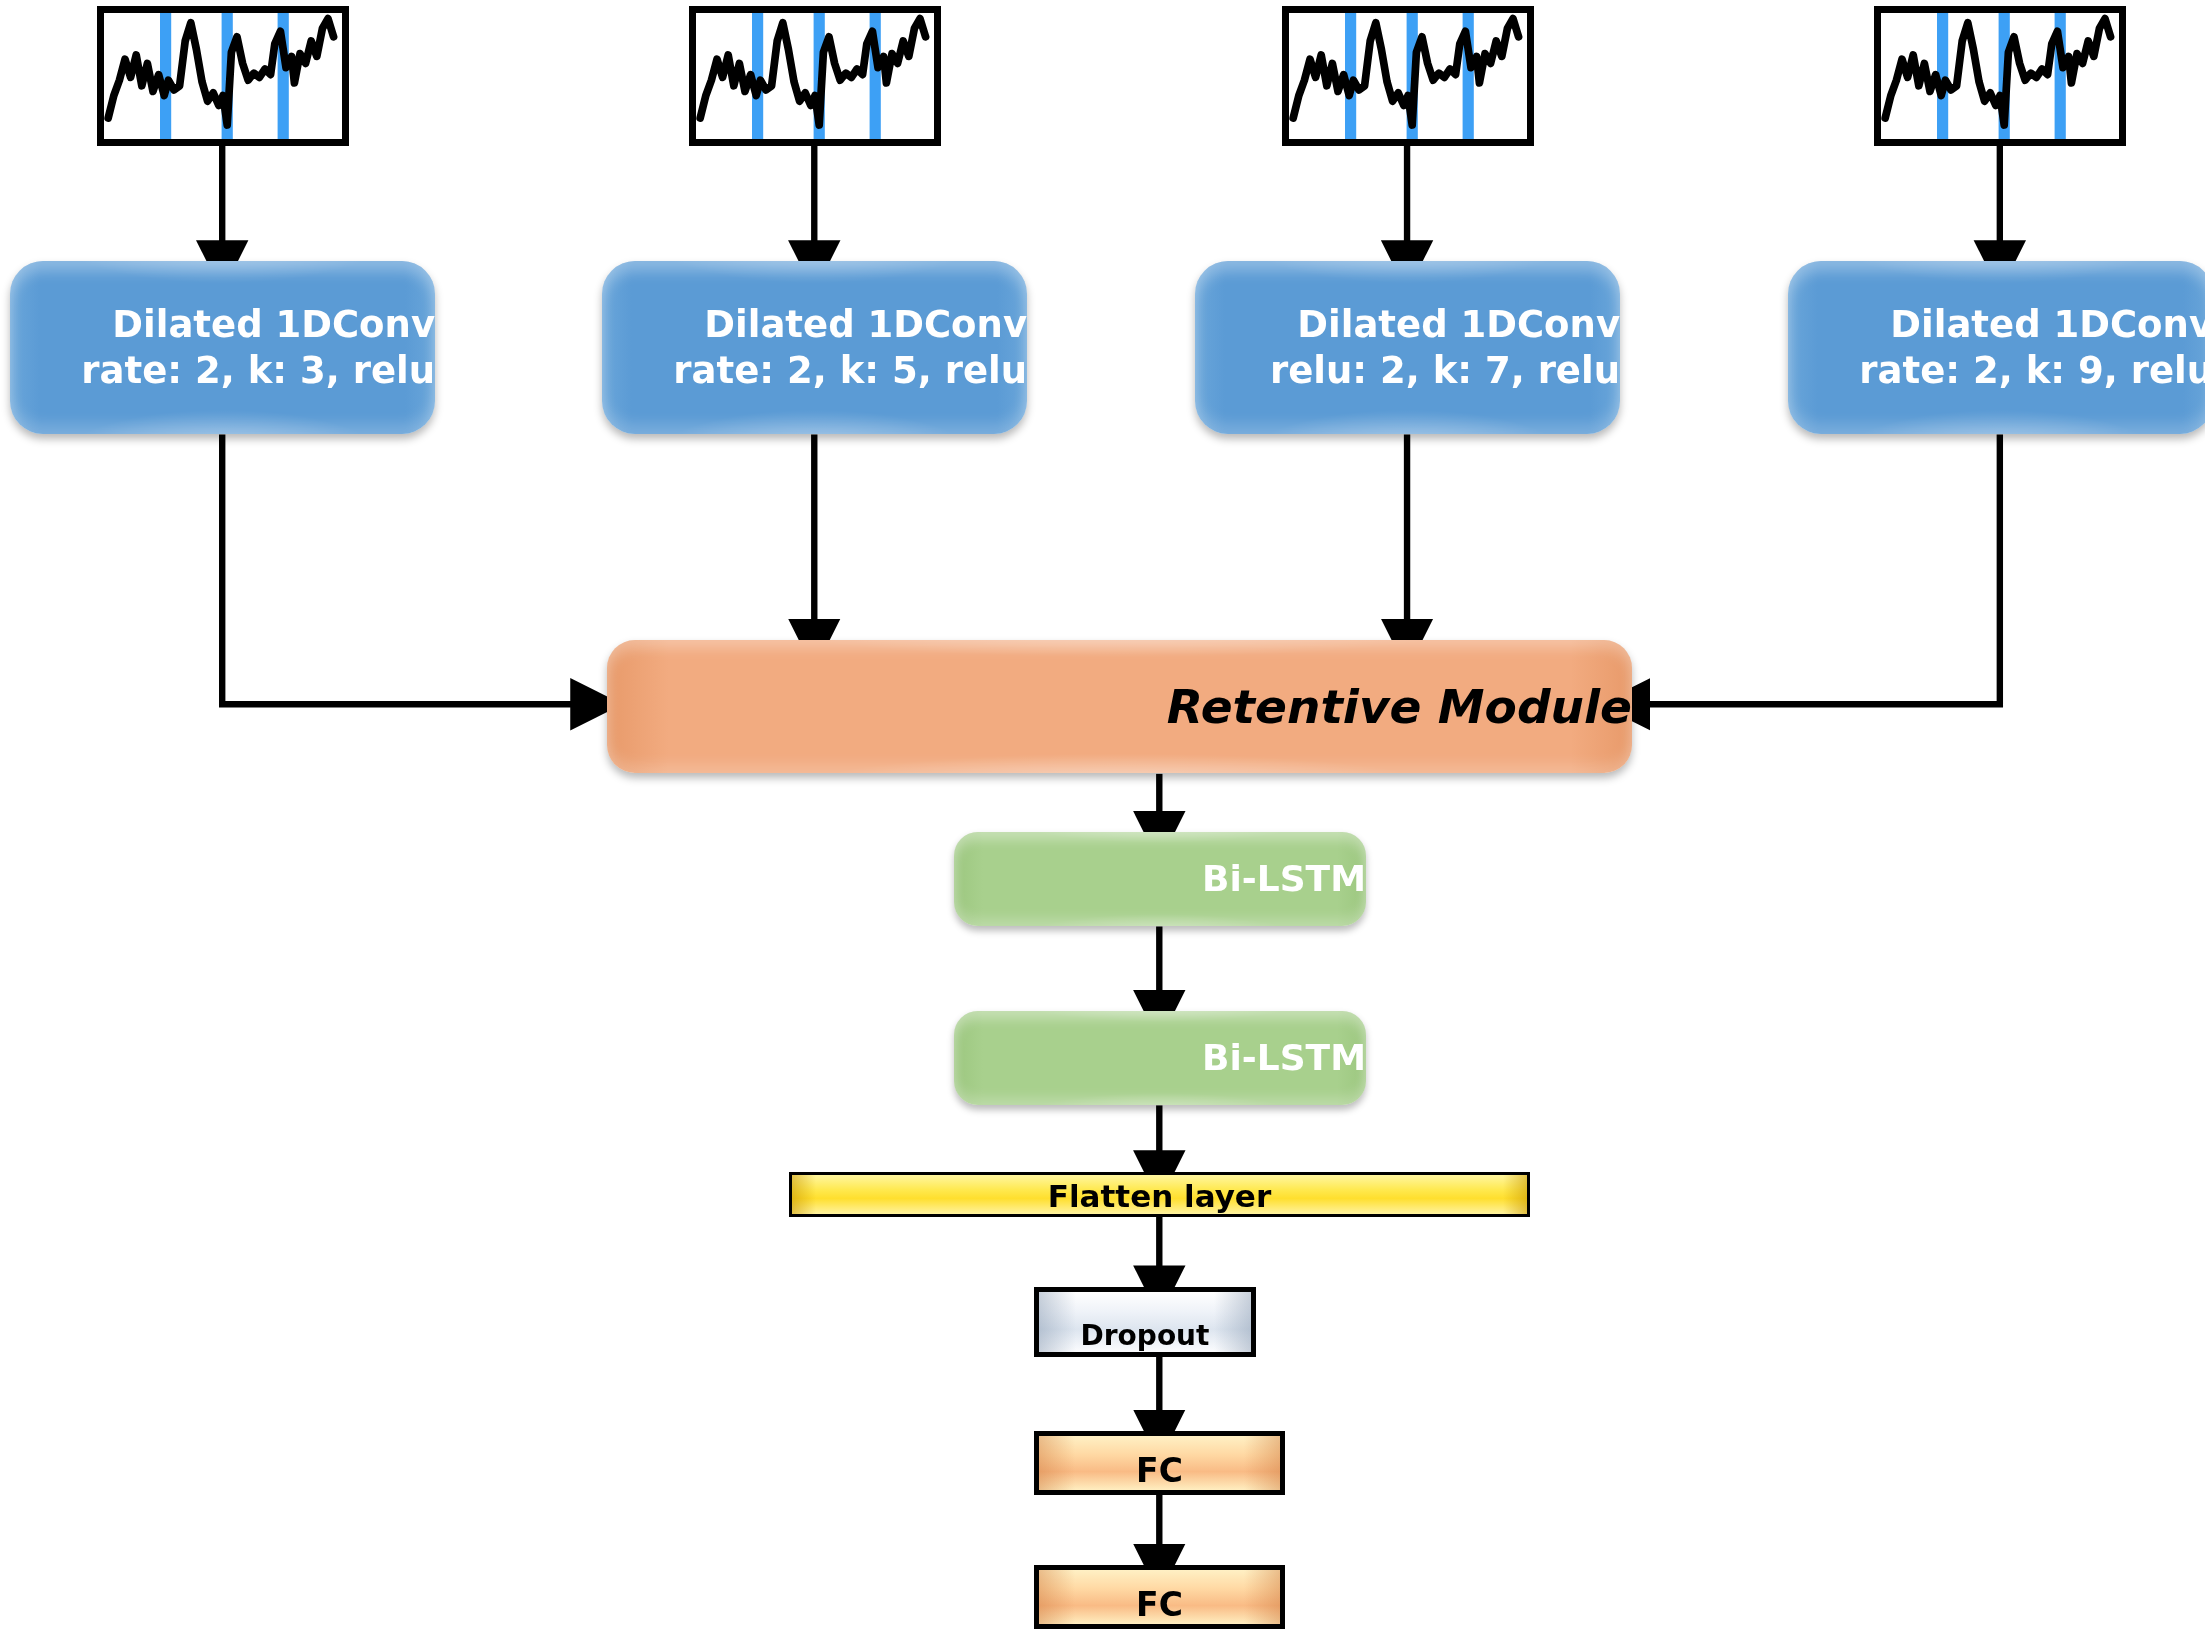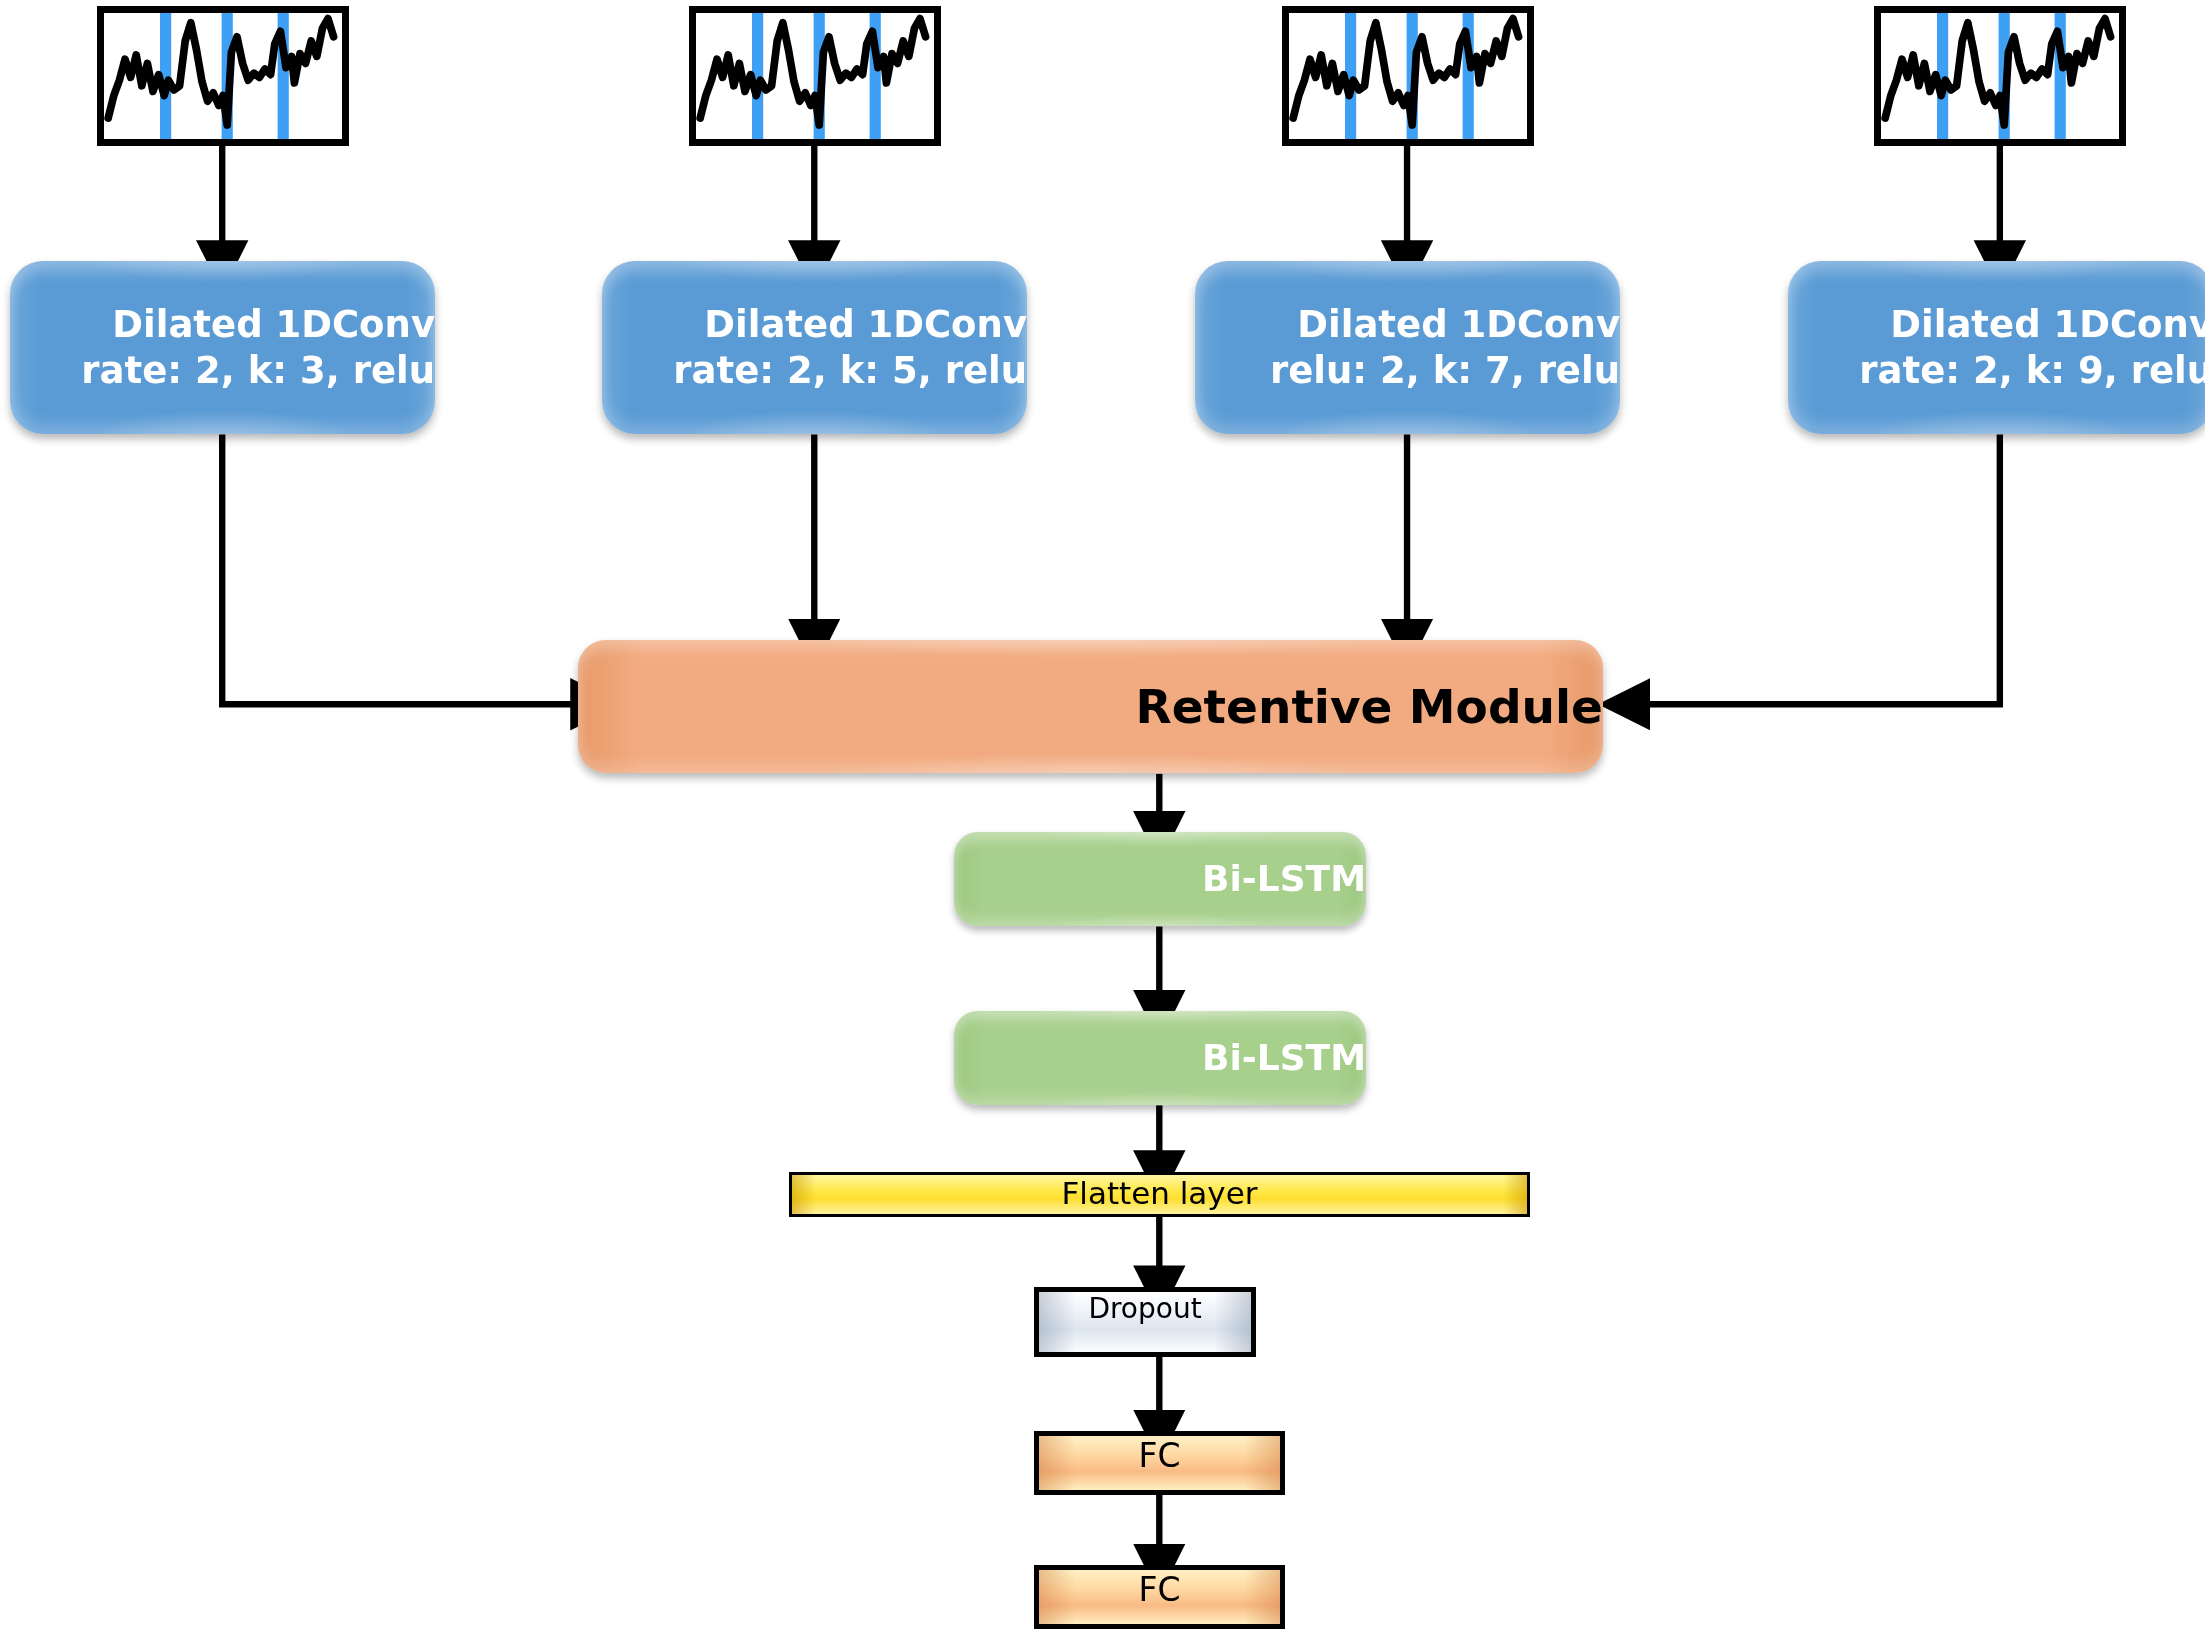--- a/index.html
+++ b/index.html
@@ -41,22 +41,22 @@
   .lstm{width:412px;height:94px;font-size:36px;border-radius:24px;
         background:
           radial-gradient(ellipse 55% 40% at 50% 112%, rgba(255,255,255,.42) 0%, rgba(255,255,255,0) 62%),
           radial-gradient(ellipse 58% 38% at 50% -12%, rgba(255,255,255,.38) 0%, rgba(255,255,255,0) 62%),
           linear-gradient(90deg,#9cc77f 0%, #a8d08d 7%, #a8d08d 93%, #9cc77f 100%);
         box-shadow:0 4.3px 7.8px rgba(0,0,0,.26),
                    inset 0 7.8px 11.4px rgba(255,255,255,.34),
                    inset 0 -7.8px 11.4px rgba(255,255,255,.22);}
 
   
-  .bev{position:absolute;box-sizing:border-box;display:flex;align-items:flex-start;
-       justify-content:center;font-weight:normal;color:#000;border:4.3px solid #000;}
+  .bev{position:absolute;box-sizing:border-box;display:flex;align-items:flex-end;
+       justify-content:center;font-weight:bold;color:#000;border:4.3px solid #000;}
   .bev .cap{position:relative;z-index:3;}
   .bev::before,.bev::after{content:"";position:absolute;z-index:1;}
 
   .flatten{width:741px;height:45px;font-size:31px;border-width:3.6px;
            background:linear-gradient(180deg,#fff6a0 0%,#ffe94f 38%,#ffdf2e 60%,#fff3a0 100%);}
   .flatten::before{left:0;top:0;bottom:0;width:24px;
            background:linear-gradient(90deg,rgba(200,150,0,.55),rgba(255,255,255,0));}
   .flatten::after{right:0;top:0;bottom:0;width:24px;
            background:linear-gradient(270deg,rgba(200,150,0,.55),rgba(255,255,255,0));}
 
@@ -160,21 +160,21 @@
   </div>
   <div class="rb conv" style="left:1195px;top:261px;">
     <span class="l1">Dilated 1DConv</span>
     <span class="l2">relu: 2, k: 7, relu</span>
   </div>
   <div class="rb conv" style="left:1788px;top:261px;">
     <span class="l1">Dilated 1DConv</span>
     <span class="l2">rate: 2, k: 9, relu</span>
   </div>
 
-  <div class="rb retentive" style="left:578px;top:640px;">
+  <div class="rb retentive" style="left:607px;top:640px;font-style:italic;">
     <span class="l1">Retentive Module</span>
   </div>
 
   <div class="rb lstm" style="left:954px;top:832px;">
     <span class="l1">Bi-LSTM</span>
   </div>
   <div class="rb lstm" style="left:954px;top:1011px;">
     <span class="l1">Bi-LSTM</span>
   </div>
 

